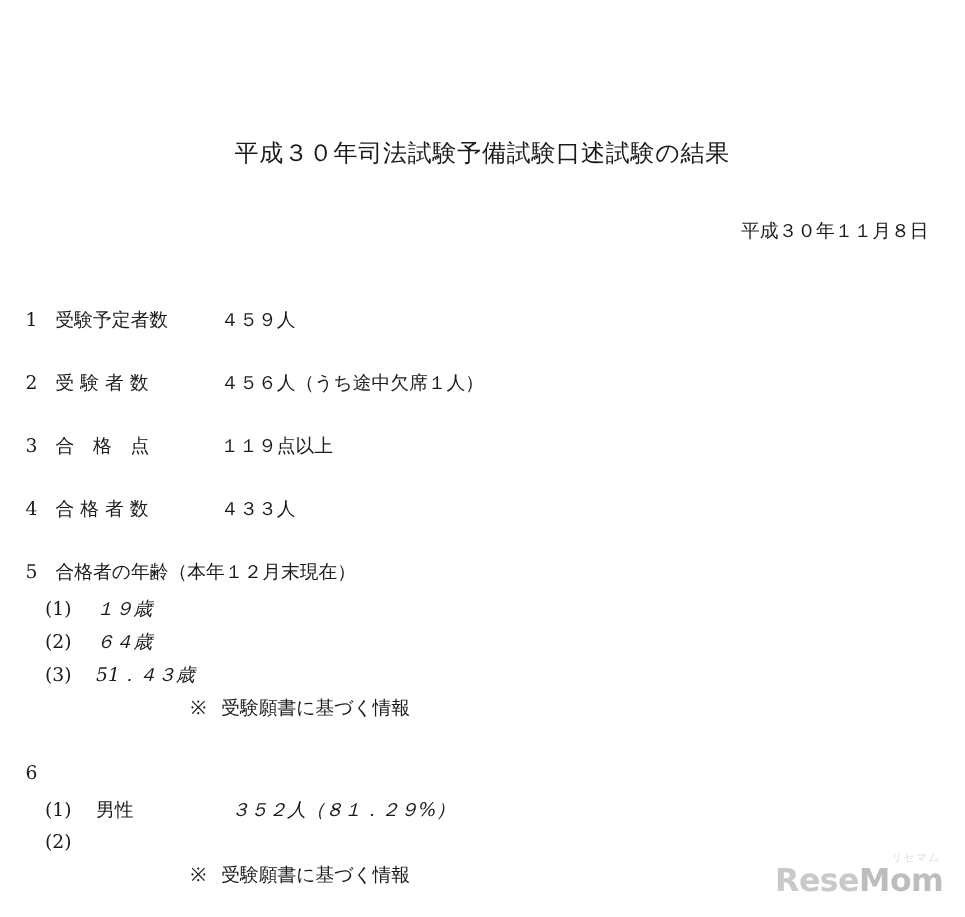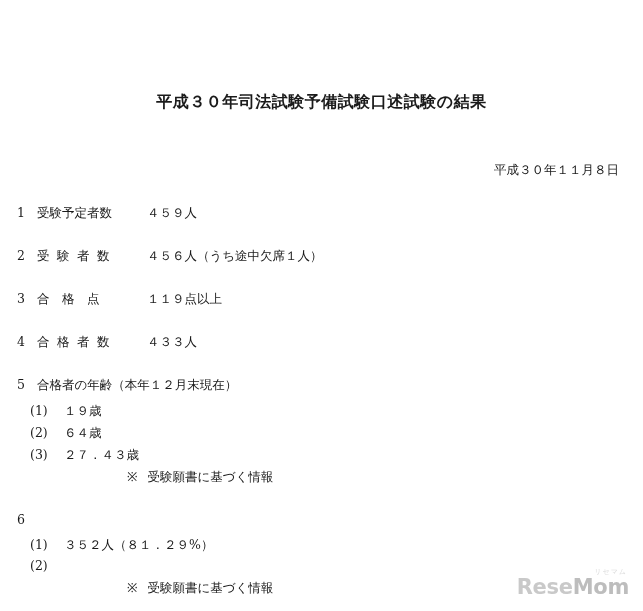--- a/index.html
+++ b/index.html
@@ -18,32 +18,32 @@
   .page {
     position: relative;
     width: 643px;
     height: 611px;
     box-sizing: border-box;
     padding: 0;
   }
   .doc-title {
     text-align: center;
     font-size: 16px;
-    font-weight: bold;
+    font-weight: normal;
     letter-spacing: 0.5px;
     margin: 0;
     position: absolute;
     top: 92px;
     left: 0;
     right: 0;
     font-family: "DejaVu Serif", "Liberation Serif", serif;
   }
   .meta-block {
     position: absolute;
-    top: 158px;
+    top: 142px;
     right: 24px;
     text-align: center;
     font-size: 12.5px;
     line-height: 1.85;
     font-family: "DejaVu Serif", "Liberation Serif", serif;
   }
   .meta-line {
     white-space: nowrap;
   }
   .body-block {
@@ -63,21 +63,20 @@
     white-space: nowrap;
     line-height: 1.6;
   }
   .num {
     width: 20px;
     flex: 0 0 20px;
     text-align: left;
   }
   .label {
     flex: 0 0 auto;
-    font-family: Liberation Mono, monospace;
   }
   .label.w1 {
     width: 110px;
   }
   .value {
     flex: 0 0 auto;
   }
   .sub {
     display: flex;
     align-items: baseline;
@@ -88,20 +87,21 @@
   .sub-num {
     width: 34px;
     flex: 0 0 34px;
   }
   .sub-label {
     width: 90px;
     flex: 0 0 90px;
   }
   .sub-value {
     flex: 0 0 auto;
+    font-style: italic;
   }
   .note {
     display: flex;
     align-items: baseline;
     white-space: nowrap;
     line-height: 1.75;
     margin-left: 110px;
   }
   .note-mark {
     flex: 0 0 auto;
@@ -192,34 +192,35 @@
       <div class="sub">
         <span class="sub-num">(1)</span>
         <span class="sub-value">１９歳</span>
       </div>
       <div class="sub">
         <span class="sub-num">(2)</span>
         <span class="sub-value">６４歳</span>
       </div>
       <div class="sub">
         <span class="sub-num">(3)</span>
-        <span class="sub-value">２７．４３歳</span>
+        <span class="sub-value">51．４３歳</span>
       </div>
       <div class="note">
         <span class="note-mark">※</span>
         <span>受験願書に基づく情報</span>
       </div>
     </div>
 
     <div class="item">
       <div class="group-head">
         <span class="num">6</span>
       </div>
       <div class="sub">
         <span class="sub-num">(1)</span>
+        <span class="sub-label">男性</span>
         <span class="sub-value">３５２人（８１．２９%）</span>
       </div>
       <div class="sub">
         <span class="sub-num">(2)</span>
       </div>
       <div class="note">
         <span class="note-mark">※</span>
         <span>受験願書に基づく情報</span>
       </div>
     </div>

